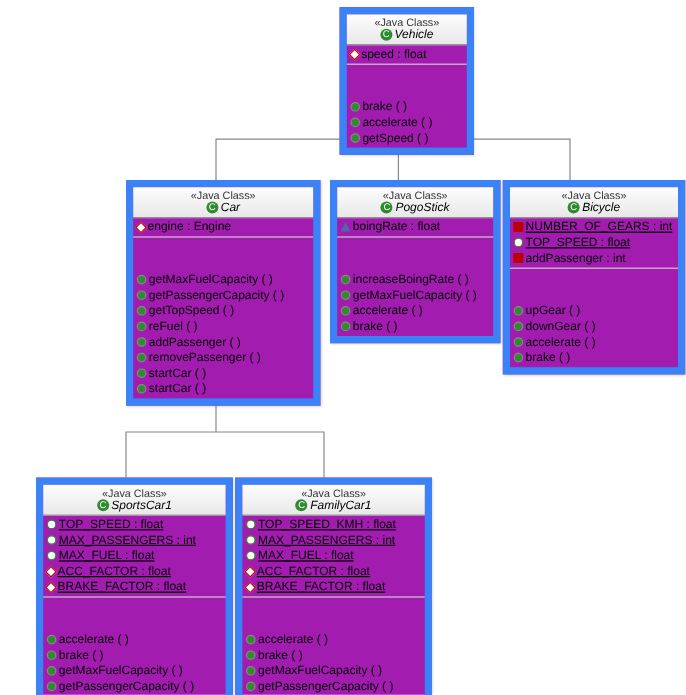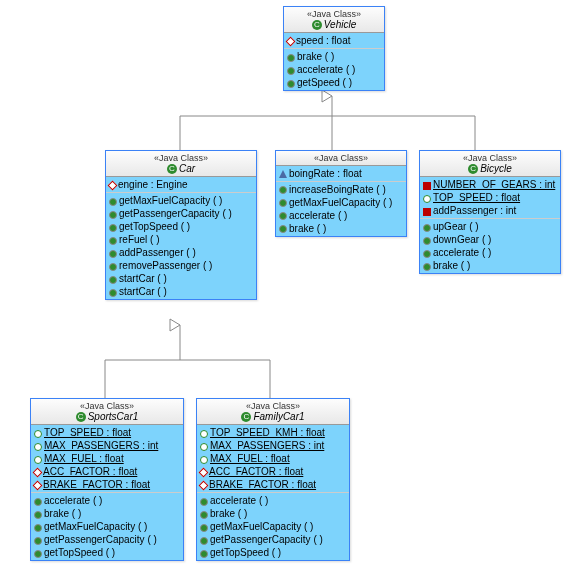--- a/index.html
+++ b/index.html
@@ -8,22 +8,22 @@
     background: #fff;
     font-family: Arial, sans-serif;
     font-size: 10px;
     color: #000;
     width: 572px;
     height: 579px;
     position: relative;
   }
   .class-box {
     position: absolute;
-    border: 1px solid #3b82f6;
-    background: #7dd3fc;
+    border: 6px solid #3b82f6;
+    background: #a21caf;
     box-shadow: 1px 1px 2px rgba(0,0,0,0.15);
   }
   .class-header {
     background: linear-gradient(#fdfdfd, #e8e8e8);
     border-bottom: 1px solid #999;
     text-align: center;
     padding: 2px 6px;
   }
   .stereotype {
     font-size: 9px;
@@ -45,21 +45,21 @@
     line-height: 10px;
     text-align: center;
     font-style: normal;
     margin-right: 2px;
     vertical-align: middle;
   }
   .section {
     border-bottom: 1px solid #ccc;
     padding: 1px 3px;
   }
-  .section:last-child { border-bottom: none; }
+  .section:last-child { border-bottom: none; margin-top: 28px; }
   .row {
     white-space: nowrap;
     line-height: 13px;
   }
   .vis {
     display: inline-block;
     width: 8px;
     height: 8px;
     border: 1px solid #888;
     margin-right: 2px;
@@ -135,20 +135,21 @@
       <div class="row"><span class="vis public"></span><span>addPassenger ( )</span></div>
       <div class="row"><span class="vis public"></span><span>removePassenger ( )</span></div>
       <div class="row"><span class="vis public"></span><span>startCar ( )</span></div>
       <div class="row"><span class="vis public"></span><span>startCar ( )</span></div>
     </div>
 </div>
 
 <div class="class-box" style="left:275px;top:150px;width:130px">
   <div class="class-header">
     <div class="stereotype">«Java Class»</div>
+    <div class="class-name"><span class="c-icon">C</span><span>PogoStick</span></div>
   </div>
   <div class="section">
       <div class="row"><span class="vis triangle"></span><span>boingRate : float</span></div>
     </div>
   <div class="section">
       <div class="row"><span class="vis public"></span><span>increaseBoingRate ( )</span></div>
       <div class="row"><span class="vis public"></span><span>getMaxFuelCapacity ( )</span></div>
       <div class="row"><span class="vis public"></span><span>accelerate ( )</span></div>
       <div class="row"><span class="vis public"></span><span>brake ( )</span></div>
     </div>

